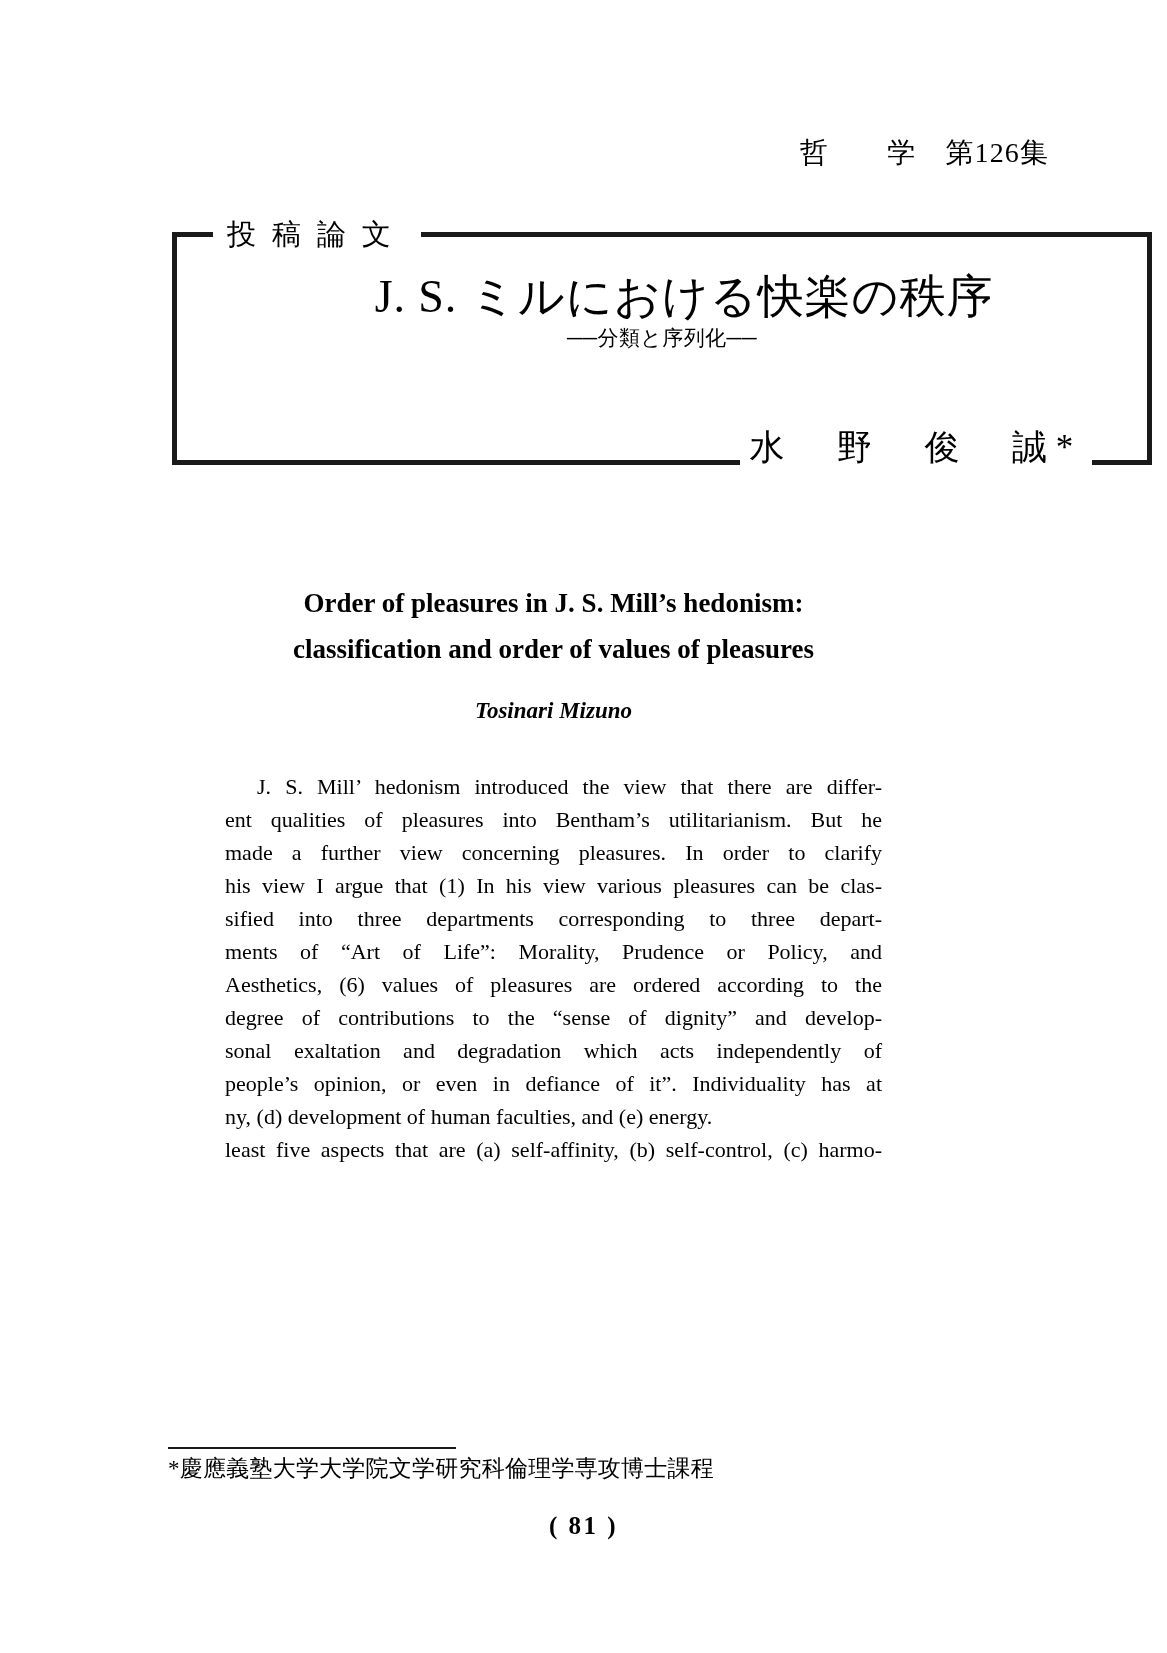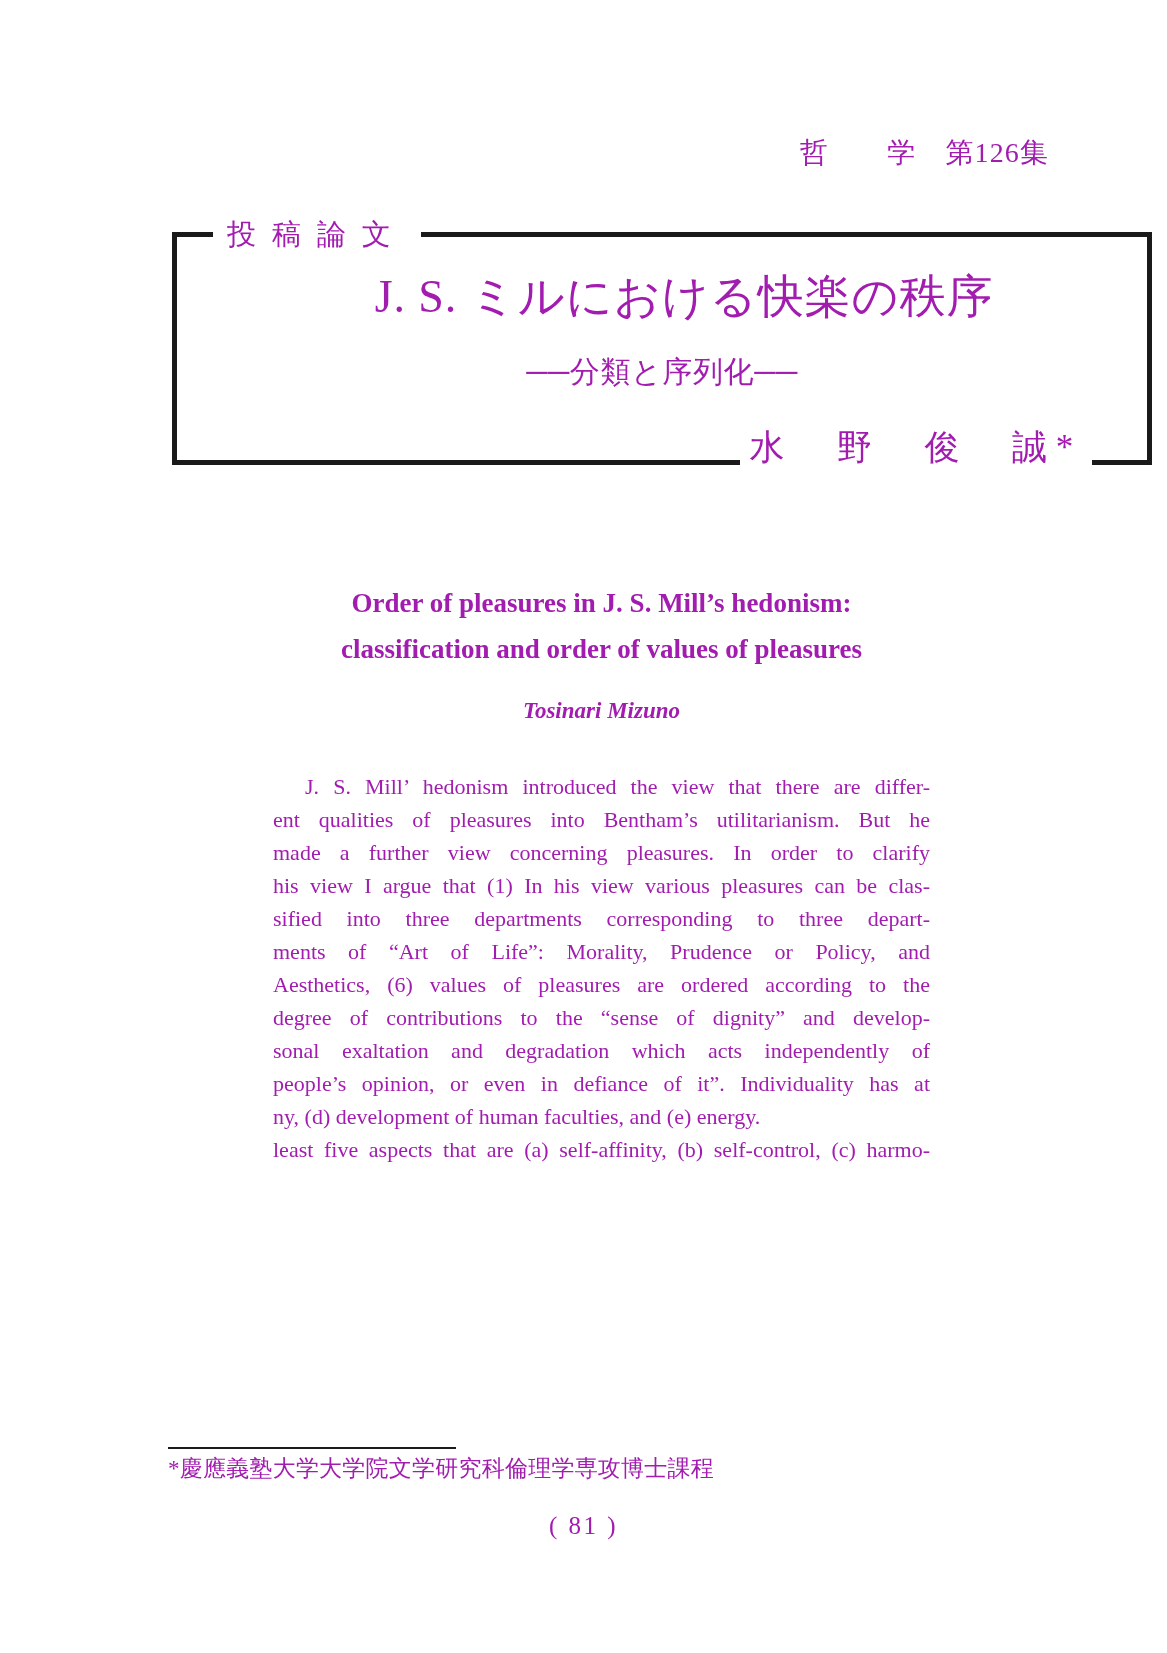--- a/index.html
+++ b/index.html
@@ -6,21 +6,21 @@
     margin: 0;
     padding: 0;
     background: #e8e8e8;
   }
   .page {
     position: relative;
     width: 1167px;
     height: 1653px;
     margin: 0 auto;
     background: #ffffff;
-    color: #a21caf;
+    color: #000000;
     font-family: "Liberation Serif", "DejaVu Serif", serif;
     overflow: hidden;
   }
 
   
   .journal-header {
     position: absolute;
     top: 134px;
     right: 118px;
     font-size: 28px;
@@ -53,43 +53,42 @@
   .title-ja {
     margin: 32px 0 0 0;
     text-align: center;
     font-size: 46px;
     font-weight: normal;
     letter-spacing: 0.02em;
     line-height: 1.2;
     padding-left: 44px;
   }
   .subtitle-ja {
-    margin-top: 28px;
+    margin-top: 0;
     text-align: center;
-    font-size: 30px;
+    font-size: 21px;
     letter-spacing: 0.02em;
   }
   .author-ja {
     position: absolute;
     bottom: -10px;
     right: 55px;
     background: #ffffff;
     padding: 0 10px;
     font-size: 35px;
     letter-spacing: 0.25em;
     line-height: 44px;
     white-space: pre;
   }
 
   
   .column {
     position: absolute;
     left: 225px;
     width: 657px;
-    margin-left: 48px;
   }
   .eng-title {
     top: 580px;
     text-align: center;
     font-size: 27px;
     font-weight: bold;
     line-height: 46px;
   }
   .eng-author {
     top: 698px;
@@ -133,20 +132,21 @@
 
   
   .page-number {
     position: absolute;
     left: 0;
     top: 1512px;
     width: 100%;
     text-align: center;
     font-size: 25px;
     letter-spacing: 0.1em;
+    font-weight: bold;
   }
 </style>
 </head>
 <body>
 
 <div class="page">
 
   <div class="journal-header">哲　　学　第126集</div>
 
   <div class="title-box">

